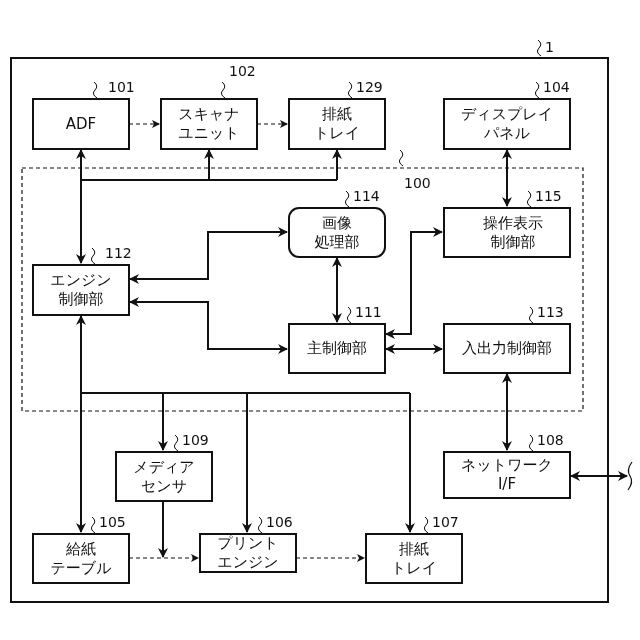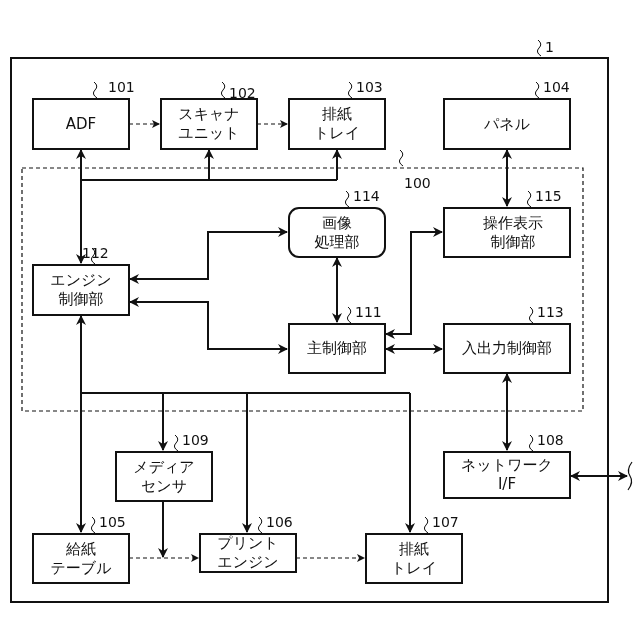--- a/index.html
+++ b/index.html
@@ -84,47 +84,48 @@
 
     <line x1="163" y1="502" x2="163" y2="557" marker-end="url(#ah)"></line>
 
     <line x1="129" y1="558" x2="198" y2="558" stroke-width="1.2" stroke-dasharray="4,3" marker-end="url(#ahs)"></line>
     <line x1="296" y1="558" x2="364" y2="558" stroke-width="1.2" stroke-dasharray="4,3" marker-end="url(#ahs)"></line>
   </g>
 </svg>
 
 <div class="ref" style="left:545px;top:39px;">1</div>
 <div class="ref" style="left:108px;top:79px;">101</div>
-<div class="ref" style="left:229px;top:85px;">102</div>
-<div class="ref" style="left:356px;top:79px;">103</div>
+<div class="ref" style="left:229px;top:63px;">102</div>
+<div class="ref" style="left:356px;top:79px;">129</div>
 <div class="ref" style="left:543px;top:79px;">104</div>
 <div class="ref" style="left:404px;top:147px;margin-top:28px;">100</div>
 <div class="ref" style="left:353px;top:188px;">114</div>
 <div class="ref" style="left:535px;top:188px;">115</div>
-<div class="ref" style="left:82px;top:245px;">112</div>
+<div class="ref" style="left:105px;top:245px;">112</div>
 <div class="ref" style="left:355px;top:304px;">111</div>
 <div class="ref" style="left:537px;top:304px;">113</div>
 <div class="ref" style="left:182px;top:432px;">109</div>
 <div class="ref" style="left:537px;top:432px;">108</div>
 <div class="ref" style="left:99px;top:514px;">105</div>
 <div class="ref" style="left:266px;top:514px;">106</div>
 <div class="ref" style="left:432px;top:514px;">107</div>
 
 <div class="box" style="left:32px;top:98px;width:98px;height:52px;">
   <span>ADF</span>
 </div>
 <div class="box" style="left:160px;top:98px;width:98px;height:52px;">
   <span>スキャナ</span>
   <span>ユニット</span>
 </div>
 <div class="box" style="left:288px;top:98px;width:98px;height:52px;">
   <span>排紙</span>
   <span>トレイ</span>
 </div>
 <div class="box" style="left:443px;top:98px;width:128px;height:52px;">
+  <span>ディスプレイ</span>
   <span>パネル</span>
 </div>
 <div class="box" style="left:288px;top:207px;width:98px;height:51px;border-radius:11px;">
   <span>画像</span>
   <span>処理部</span>
 </div>
 <div class="box" style="left:443px;top:207px;width:128px;height:51px;padding-left:12px;">
   <span>操作表示</span>
   <span>制御部</span>
 </div>

